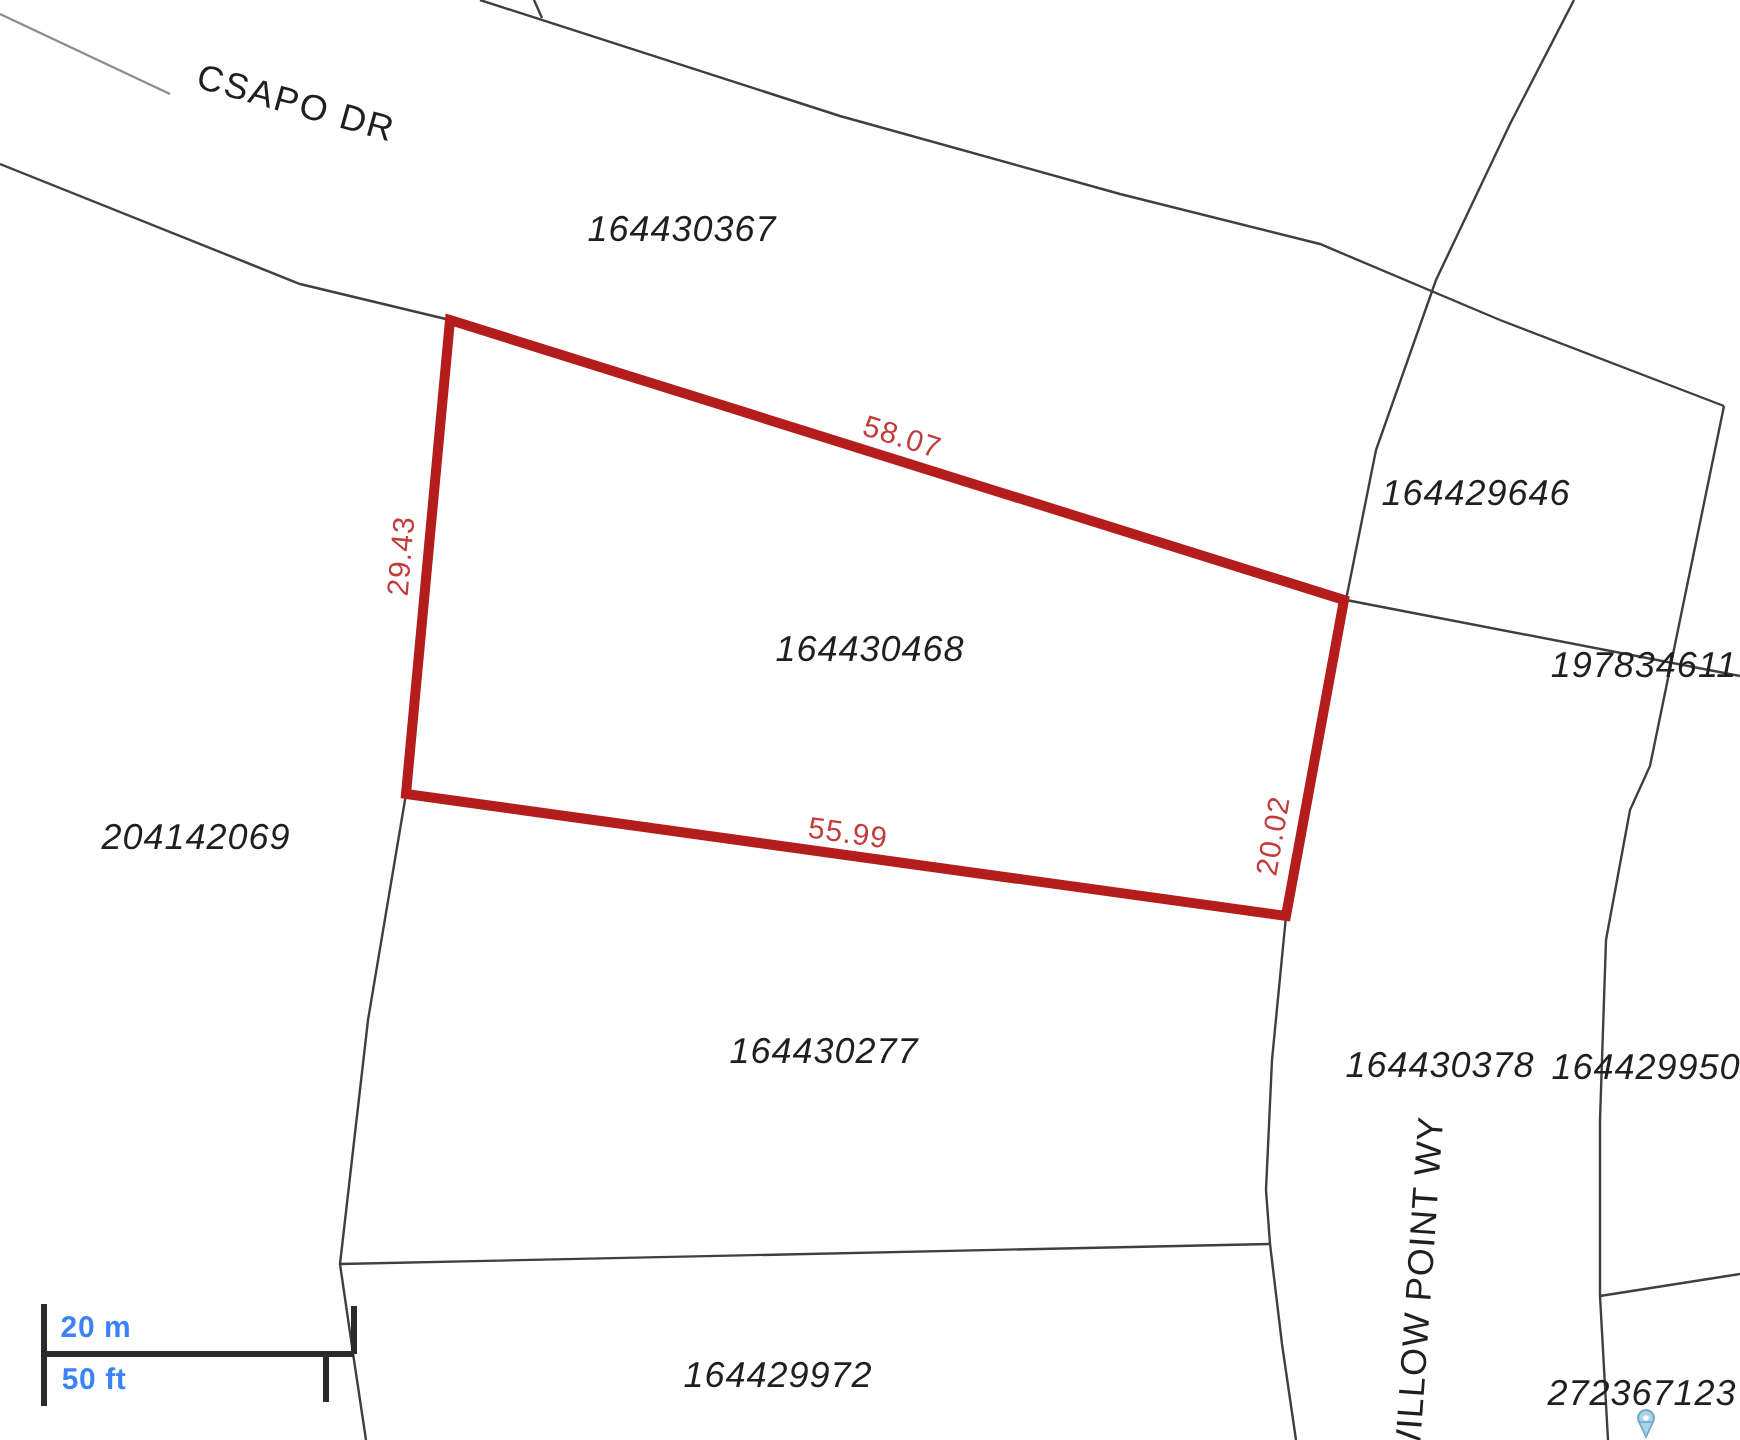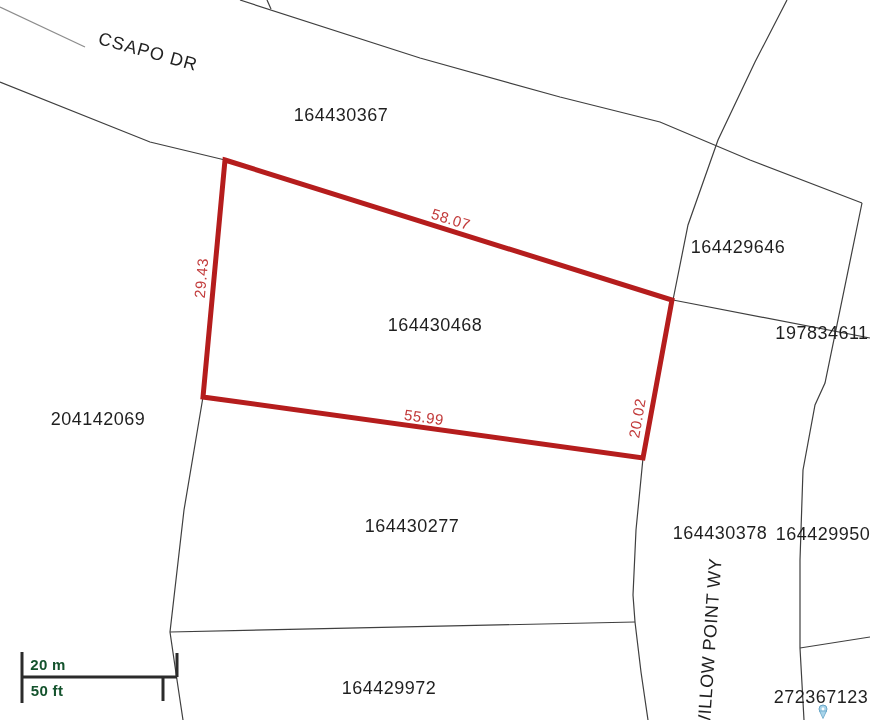--- a/index.html
+++ b/index.html
@@ -8,24 +8,24 @@
     background:var(--bg,#ffffff);
     font-family:"Liberation Sans", sans-serif;
   }
   #line-layer{position:absolute;left:0;top:0;width:870px;height:720px;}
   #label-layer{position:absolute;left:0;top:0;width:870px;height:720px;pointer-events:none;}
   .map-label{
     position:absolute;white-space:nowrap;
     transform:translate(-50%,-50%);
     color:var(--label-text,#1f1f1f);
   }
-  .parcel-id{font-size:18px;letter-spacing:.5px;}
+  .parcel-id{font-size:18px;letter-spacing:.5px;font-style:italic;}
   .street-name{font-size:18px;letter-spacing:.5px;}
   .dimension{font-size:15px;color:var(--dim-text,#c23b3b);letter-spacing:.5px;}
-  .scale-text{font-size:15px;font-weight:600;color:#14532d;letter-spacing:.3px;}
+  .scale-text{font-size:15px;font-weight:600;color:#3b82f6;letter-spacing:.3px;}
   .thin{stroke:var(--line,#3f3f3f);stroke-width:1.2;fill:none;}
   .faint{stroke-opacity:.6;}
   .redline{stroke:var(--outline,#b51d1d);stroke-width:5;fill:none;stroke-linejoin:miter;}
   .scaleline{stroke:#2b2b2b;stroke-width:3;fill:none;}
 </style>
 </head>
 <body>
 
 <div id="map-canvas" style="--bg: #ffffff; --line: #3f3f3f; --outline: #b51d1d; --dim-text: #c23b3b; --label-text: #1f1f1f;">
 

